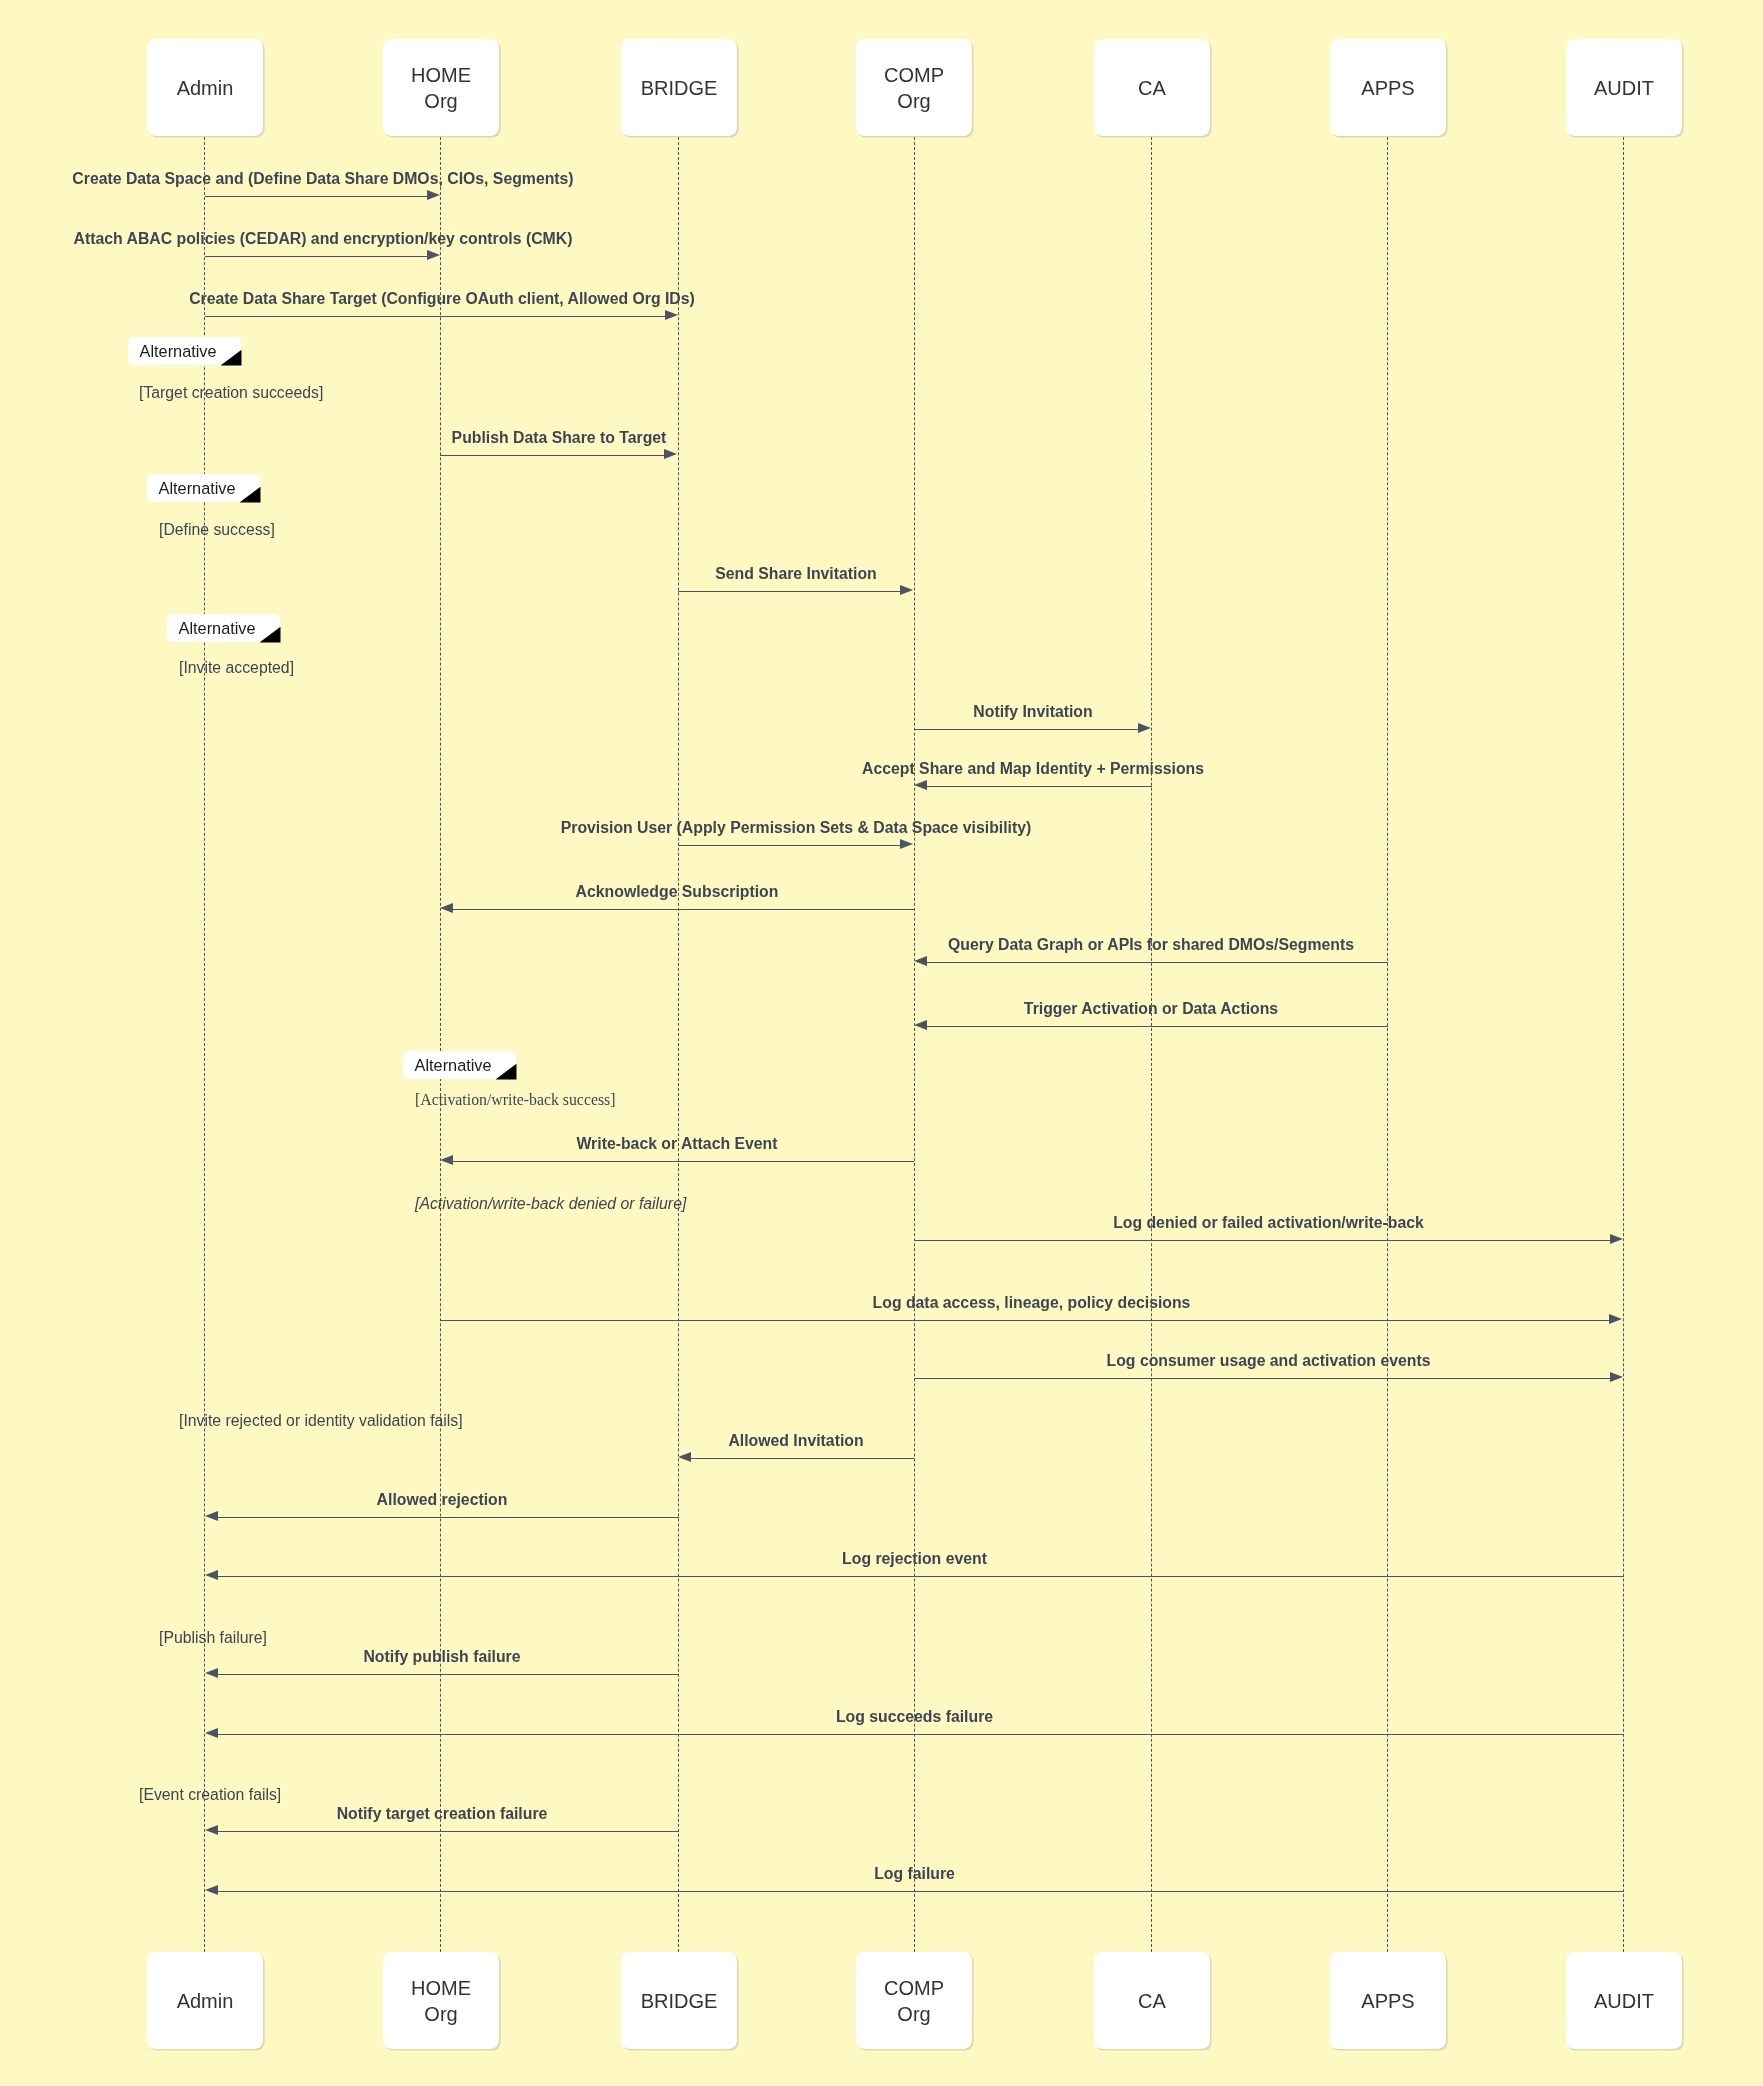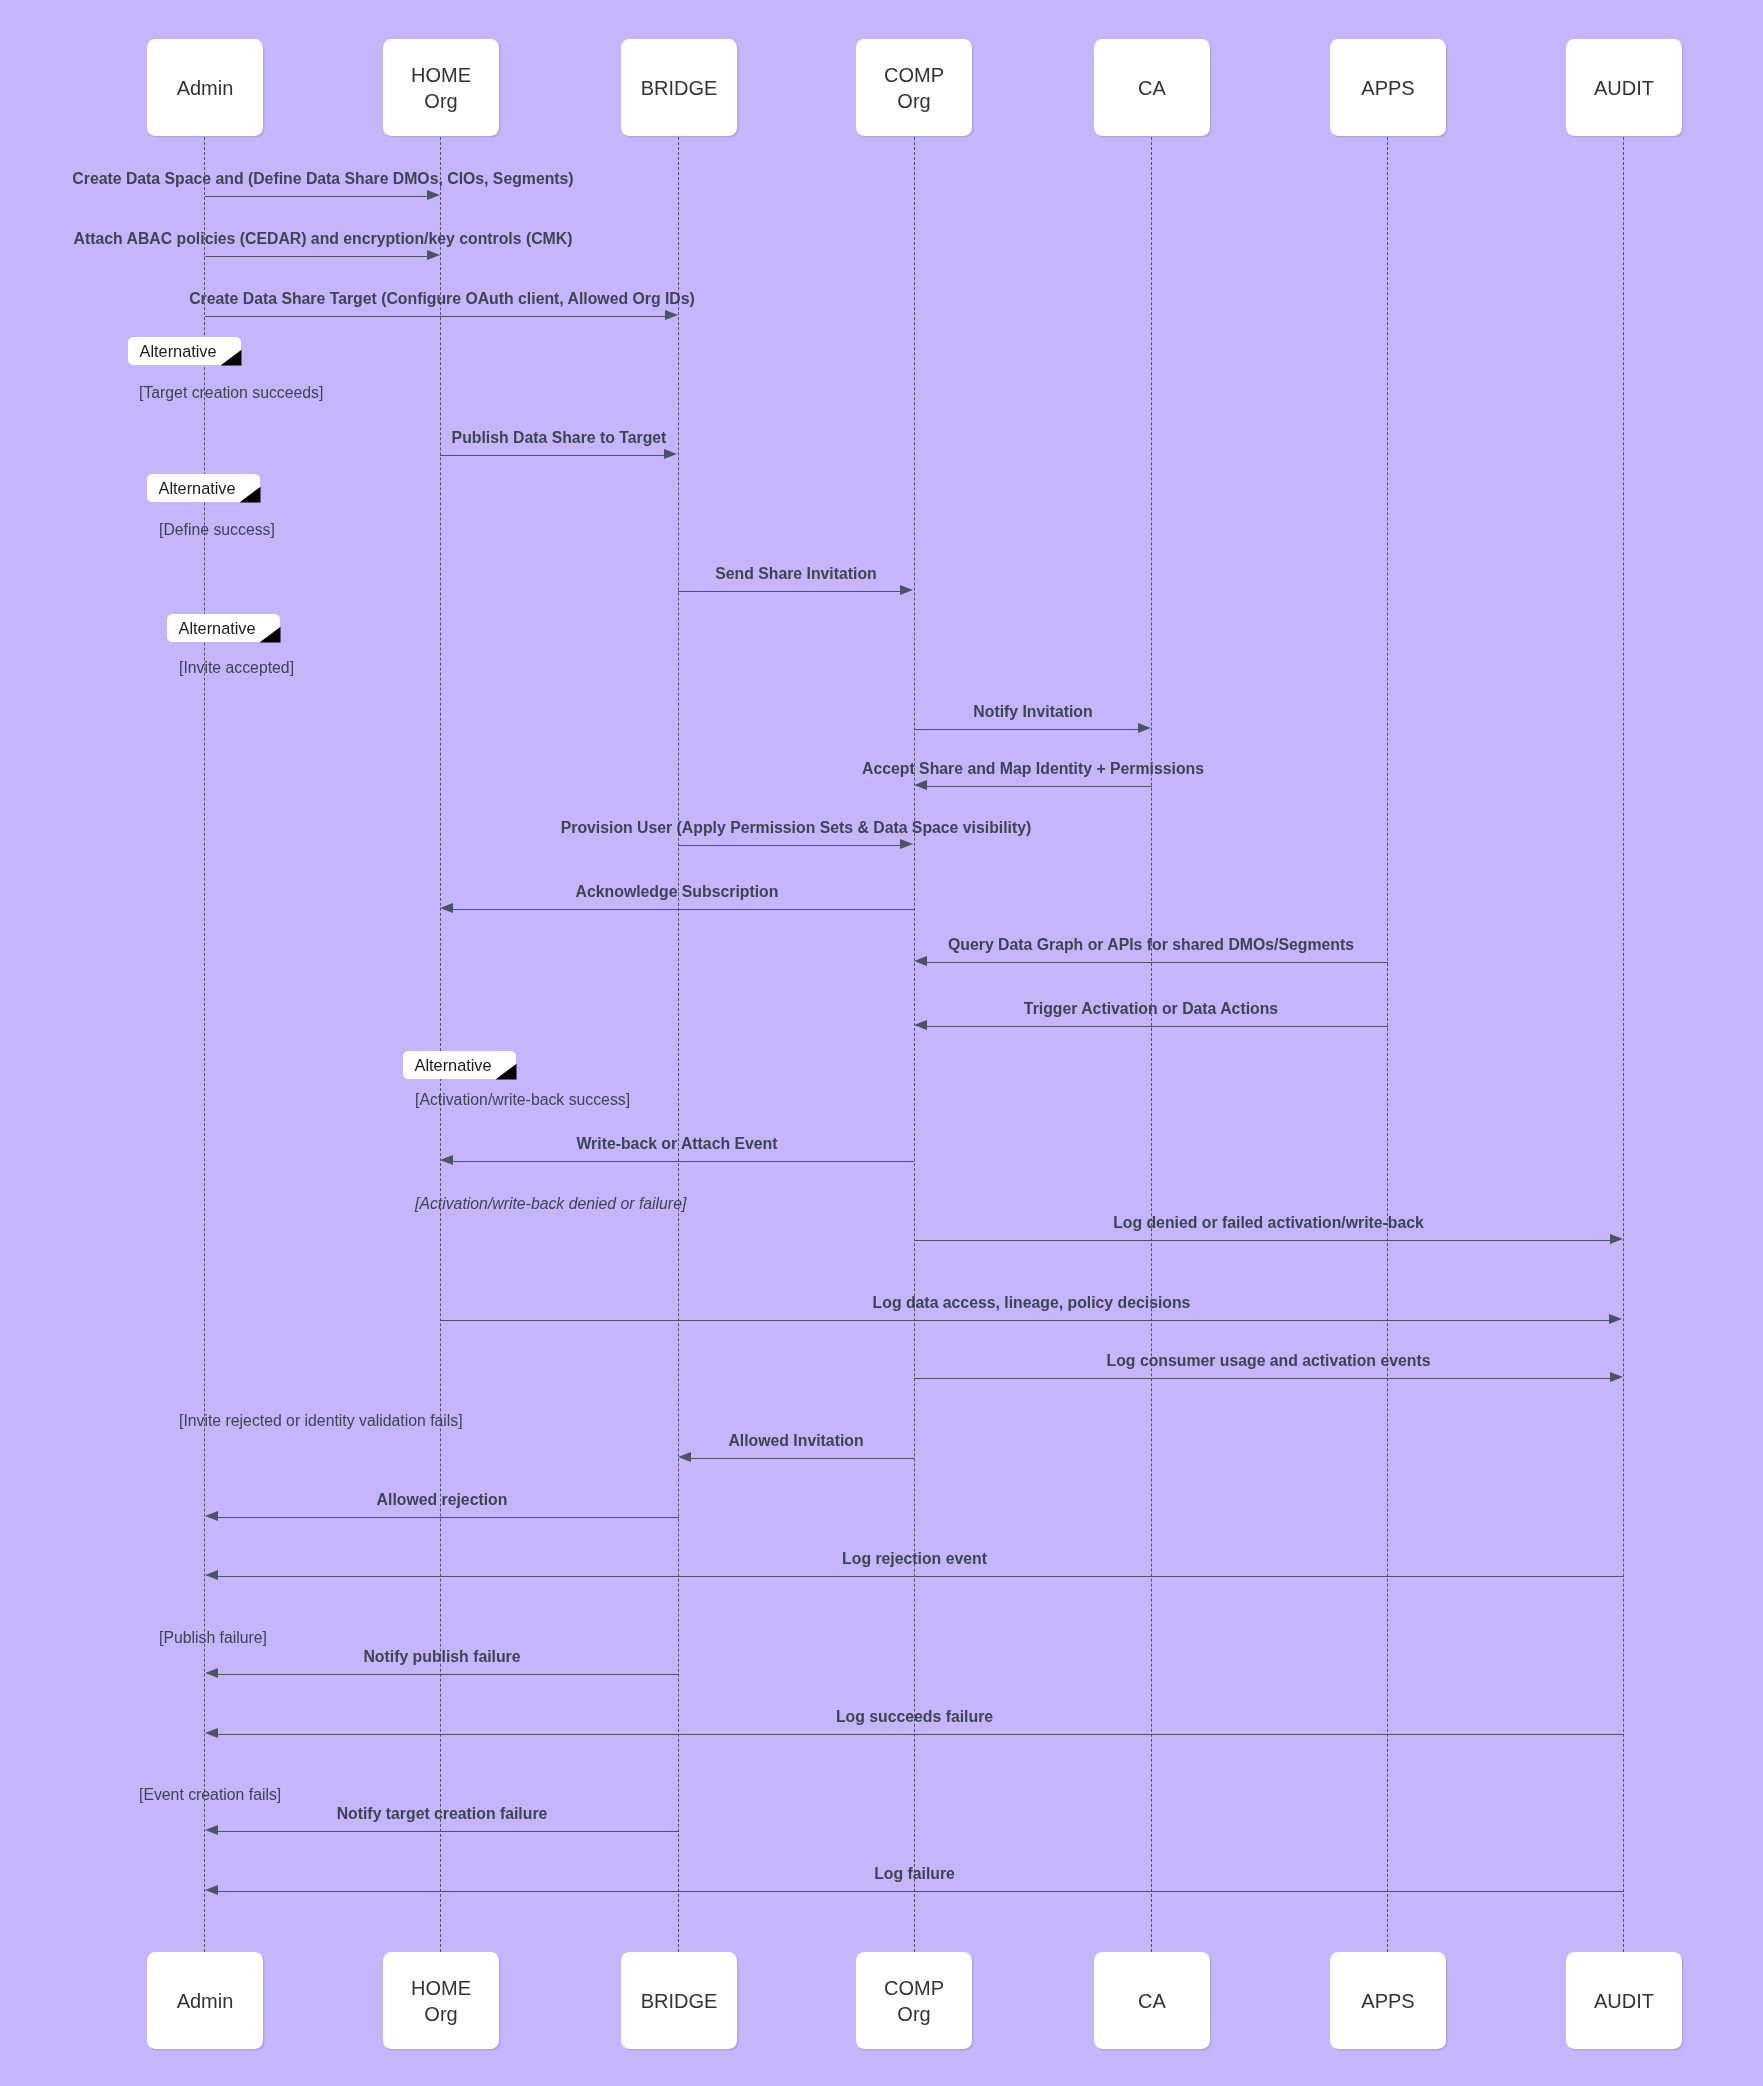--- a/index.html
+++ b/index.html
@@ -1,19 +1,19 @@
 <!DOCTYPE html>
 <html style="font-size:8.4px"><head>
 <meta charset="utf-8">
 <style>
   html,body{margin:0;padding:0;background:#000;}
   #diagram{
     position:relative;
     width:1763px;height:2087px;
-    background:#c4b5fd;
+    background:#fef9c3;
     font-family:"Liberation Sans", sans-serif;
     overflow:hidden;
   }
   .actor{
     position:absolute;
     width:116px;height:97px;
     background:#fff;
     border-radius:8.4px;
     display:flex;align-items:center;justify-content:center;
     box-shadow:1.6px 1.6px 0 rgba(120,120,120,0.25);
@@ -221,21 +221,21 @@
       <div class="msg-head left" style="left: 0px;"></div>
     </div>
     <div class="msg" style="left: 205px; top: 1891px; width: 1419px;">
       <span class="msg-label">Log failure</span>
       <div class="msg-line" style="left: 12.6px; width: 1406px;"></div>
       <div class="msg-head left" style="left: 0px;"></div>
     </div>
     <span class="condition" style="left: 139px; top: 393px;">[Target creation succeeds]</span>
     <span class="condition" style="left: 159px; top: 530px;">[Define success]</span>
     <span class="condition" style="left: 179px; top: 668px;">[Invite accepted]</span>
-    <span class="condition" style="left: 415px; top: 1100px;">[Activation/write-back success]</span>
+    <span class="condition" style="left: 415px; top: 1100px; font-family: Liberation Serif, serif;">[Activation/write-back success]</span>
     <span class="condition" style="left: 415px; top: 1204px; font-style: italic;">[Activation/write-back denied or failure]</span>
     <span class="condition" style="left: 179px; top: 1421px;">[Invite rejected or identity validation fails]</span>
     <span class="condition" style="left: 159px; top: 1638px;">[Publish failure]</span>
     <span class="condition" style="left: 139px; top: 1795px;">[Event creation fails]</span>
     <div class="alt-label" style="left: 128px; top: 337px;">
       <span>Alternative</span>
     </div>
     <div class="alt-label" style="left: 147px; top: 474px;">
       <span>Alternative</span>
     </div>

